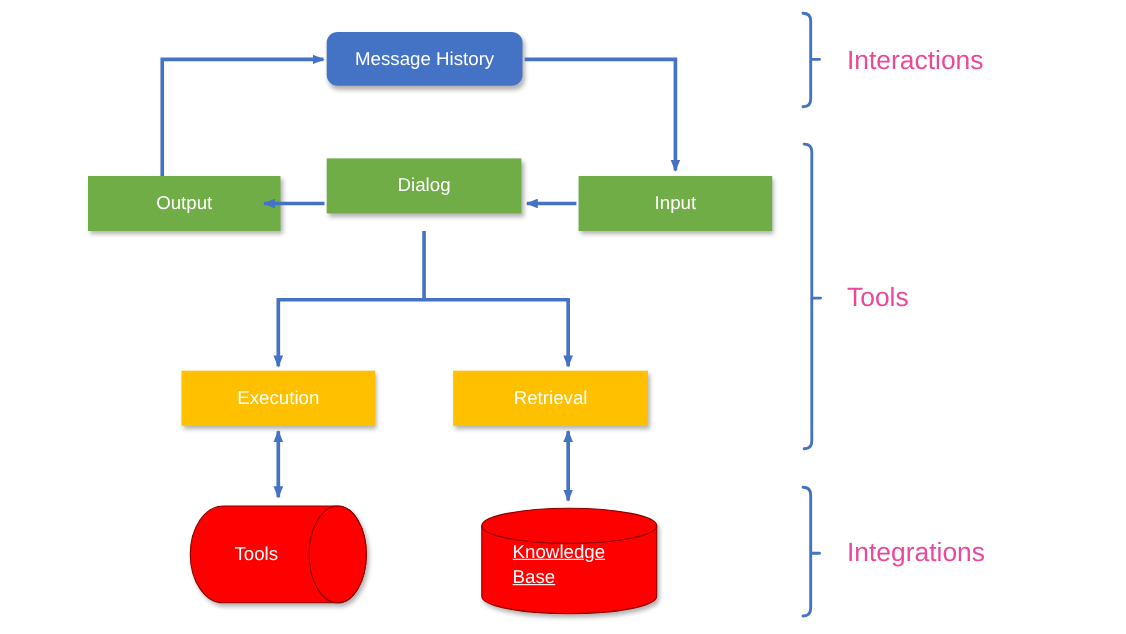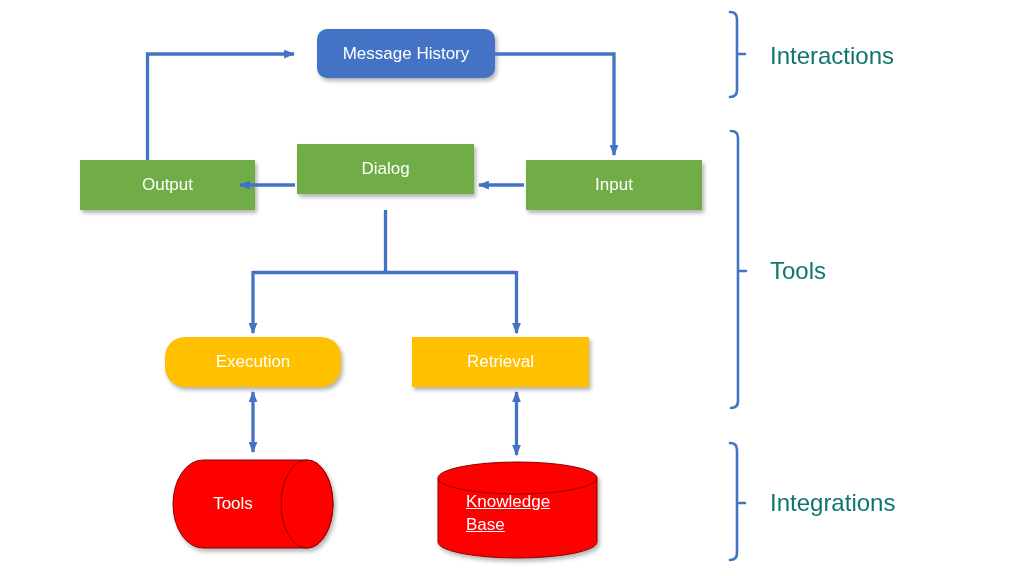--- a/index.html
+++ b/index.html
@@ -19,51 +19,51 @@
     color: #ffffff;
     font-size: 17px;
     text-align: center;
     box-shadow: 2px 3px 4px rgba(0,0,0,0.30);
     box-sizing: border-box;
   }
   .node-message-history { left:297px; top:29px;  width:178px; height:49px; border-radius:10px; }
   .node-output         { left:60px;  top:160px; width:175px; height:50px; }
   .node-dialog         { left:297px; top:144px; width:177px; height:50px; }
   .node-input          { left:526px; top:160px; width:176px; height:50px;text-align:right; }
-  .node-execution      { left:165px; top:337px; width:176px; height:50px;border-radius:20px; }
+  .node-execution      { left:165px; top:337px; width:176px; height:50px; }
   .node-retrieval      { left:412px; top:337px; width:177px; height:50px; }
   .cyl-label {
     position: absolute;
     display: flex;
     align-items: center;
     justify-content: center;
     color: #ffffff;
     font-size: 17px;
     text-align: left;
     line-height: 1.35;
   }
   .label-tools { left:173px; top:460px; width:120px; height:88px; }
   .label-kb    { left:466px; top:470px; width:104px; height:88px;text-decoration:underline; }
   .group-label {
     position: absolute;
-    color: #0f766e;
+    color: #ec4899;
     font-size: 24px;
     white-space: nowrap;
   }
   .group-interactions { left:770px; top:42px;  }
   .group-rails        { left:770px; top:257px; }
   .group-integrations { left:770px; top:489px; }
   .overlay-svg { position:absolute; left:0; top:0; pointer-events:none; }
 </style>
 </head>
 <body>
 
 <div class="canvas">
 
-  <div class="node node-message-history" style="background: rgb(68, 114, 196); margin-left: 20px;">
+  <div class="node node-message-history" style="background: rgb(68, 114, 196);">
     <span>Message History</span>
   </div>
 
   <div class="node node-output" style="background: rgb(112, 173, 71); margin-left: 20px;">
     <span>Output</span>
   </div>
 
   <div class="node node-dialog" style="background: rgb(112, 173, 71);">
     <span>Dialog</span>
   </div>

